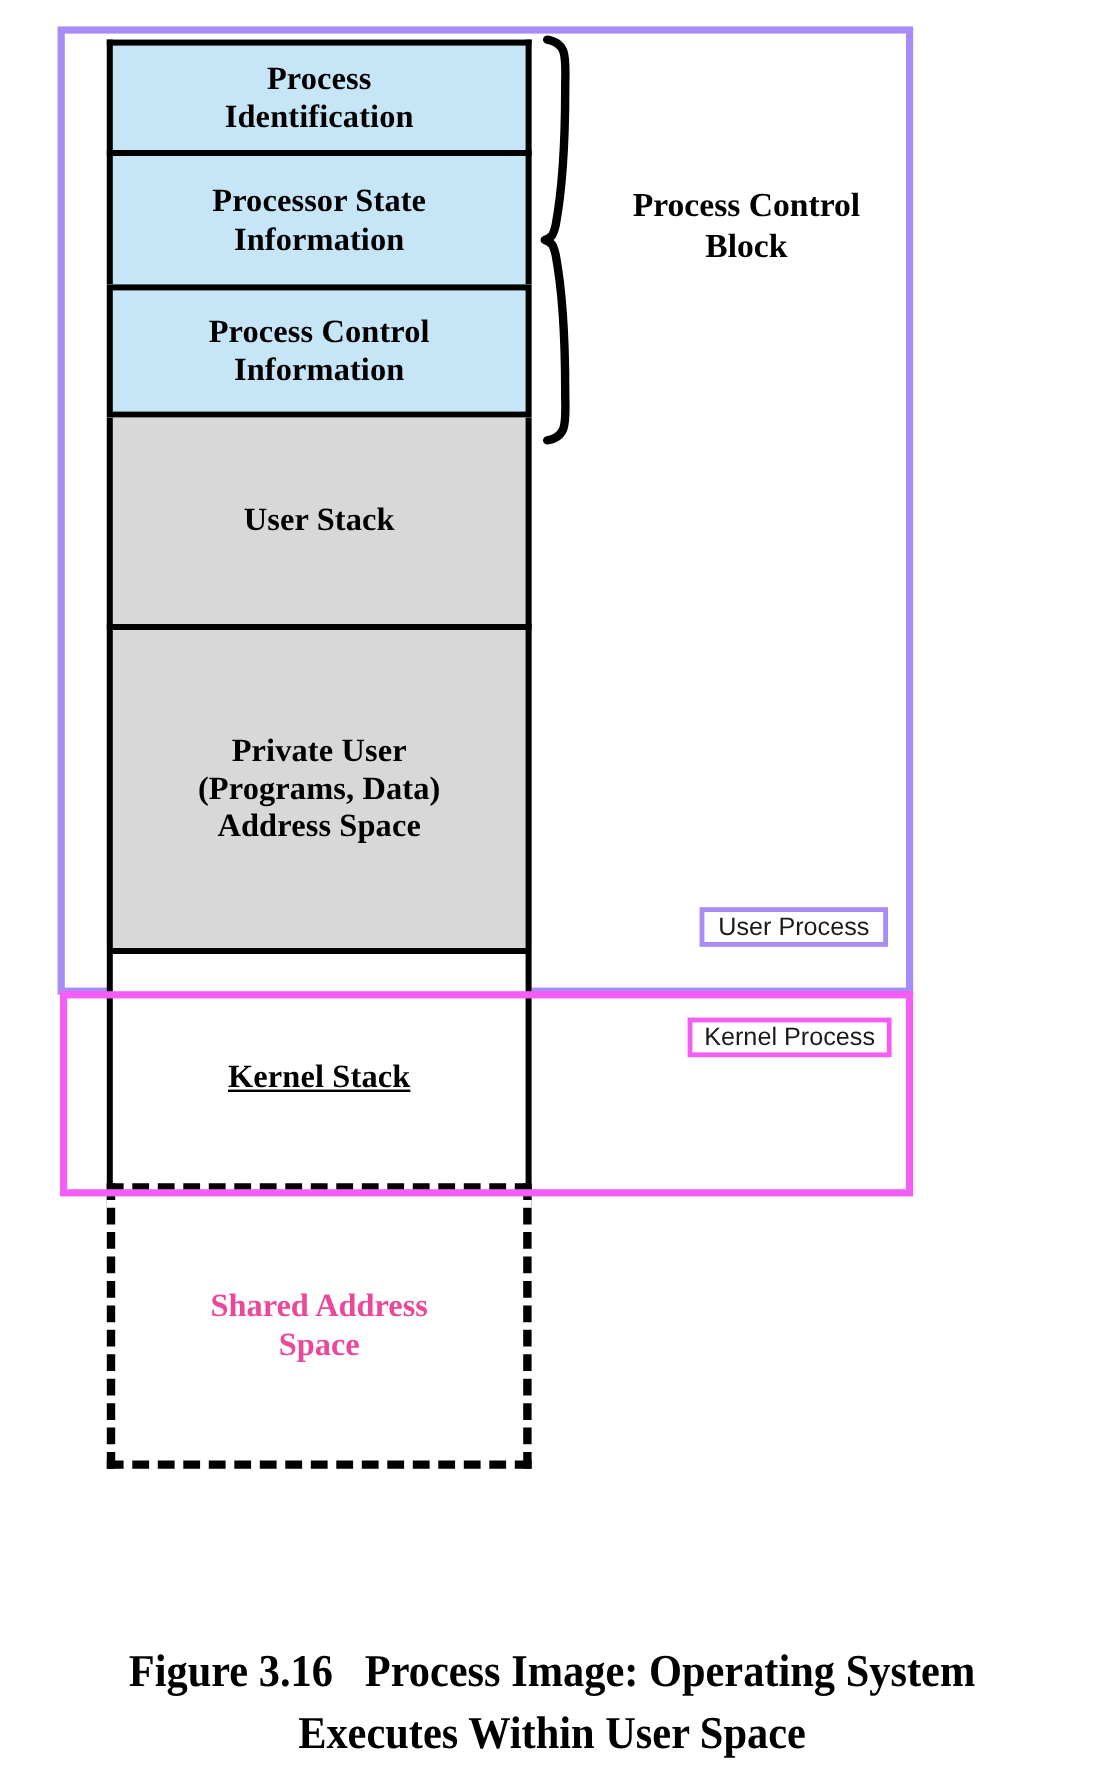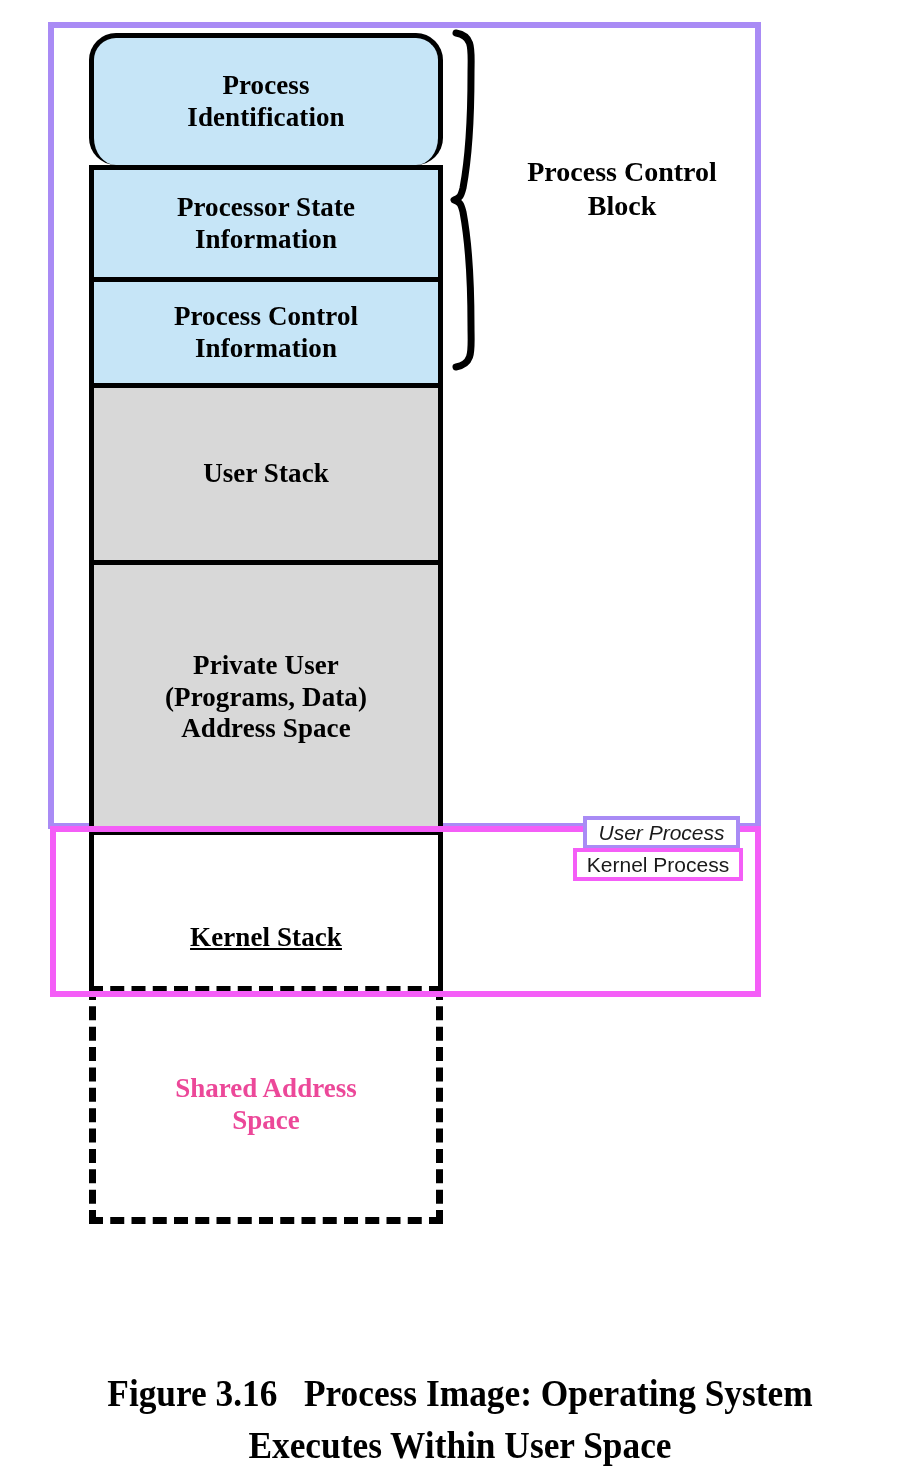--- a/index.html
+++ b/index.html
@@ -65,21 +65,21 @@
     line-height: 1.18;
     letter-spacing: 0.1px;
   }
   .seg:last-of-type {
     border-bottom-width: 5px;
   }
   .seg-pcb      { background: #c6e5f7; }
   .seg-gray     { background: #d8d8d8; }
   .seg-white    { background: #ffffff; }
 
-  #seg-process-identification      { height: 132px; font-size: 27px; border-radius: 27px; }
+  #seg-process-identification      { height: 92px; font-size: 27px; }
   #seg-processor-state-information { height: 112px; font-size: 27px; }
   #seg-process-control-information { height: 111px; font-size: 27px; border-bottom-width: 5px;}
   #seg-user-stack                  { height: 172px; font-size: 27px; border-top-width: 0; }
   #seg-private-user-address-space  { height: 270px; font-size: 27px; }
   #seg-kernel-stack                { height: 216px; font-size: 27px; border-bottom-width: 5px; text-decoration: underline; }
 
   .seg-line { display: block; }
 
   
   #shared-address-space {
@@ -135,25 +135,24 @@
     font-size: 21px;
     color: #1a1a1a;
     display: flex;
     align-items: center;
     justify-content: center;
     z-index: 6;
     white-space: nowrap;
   }
   #legend-user-process {
     left: 583px;
-    top: 816px;
+    top: 756px;
     width: 157px;
     height: 33px;
     border: 4px solid #a98bf5;
-    font-style: italic;
   }
   #legend-kernel-process {
     left: 573px;
     top: 848px;
     width: 170px;
     height: 33px;
     border: 4px solid #f45ef7;
   }
 
   

